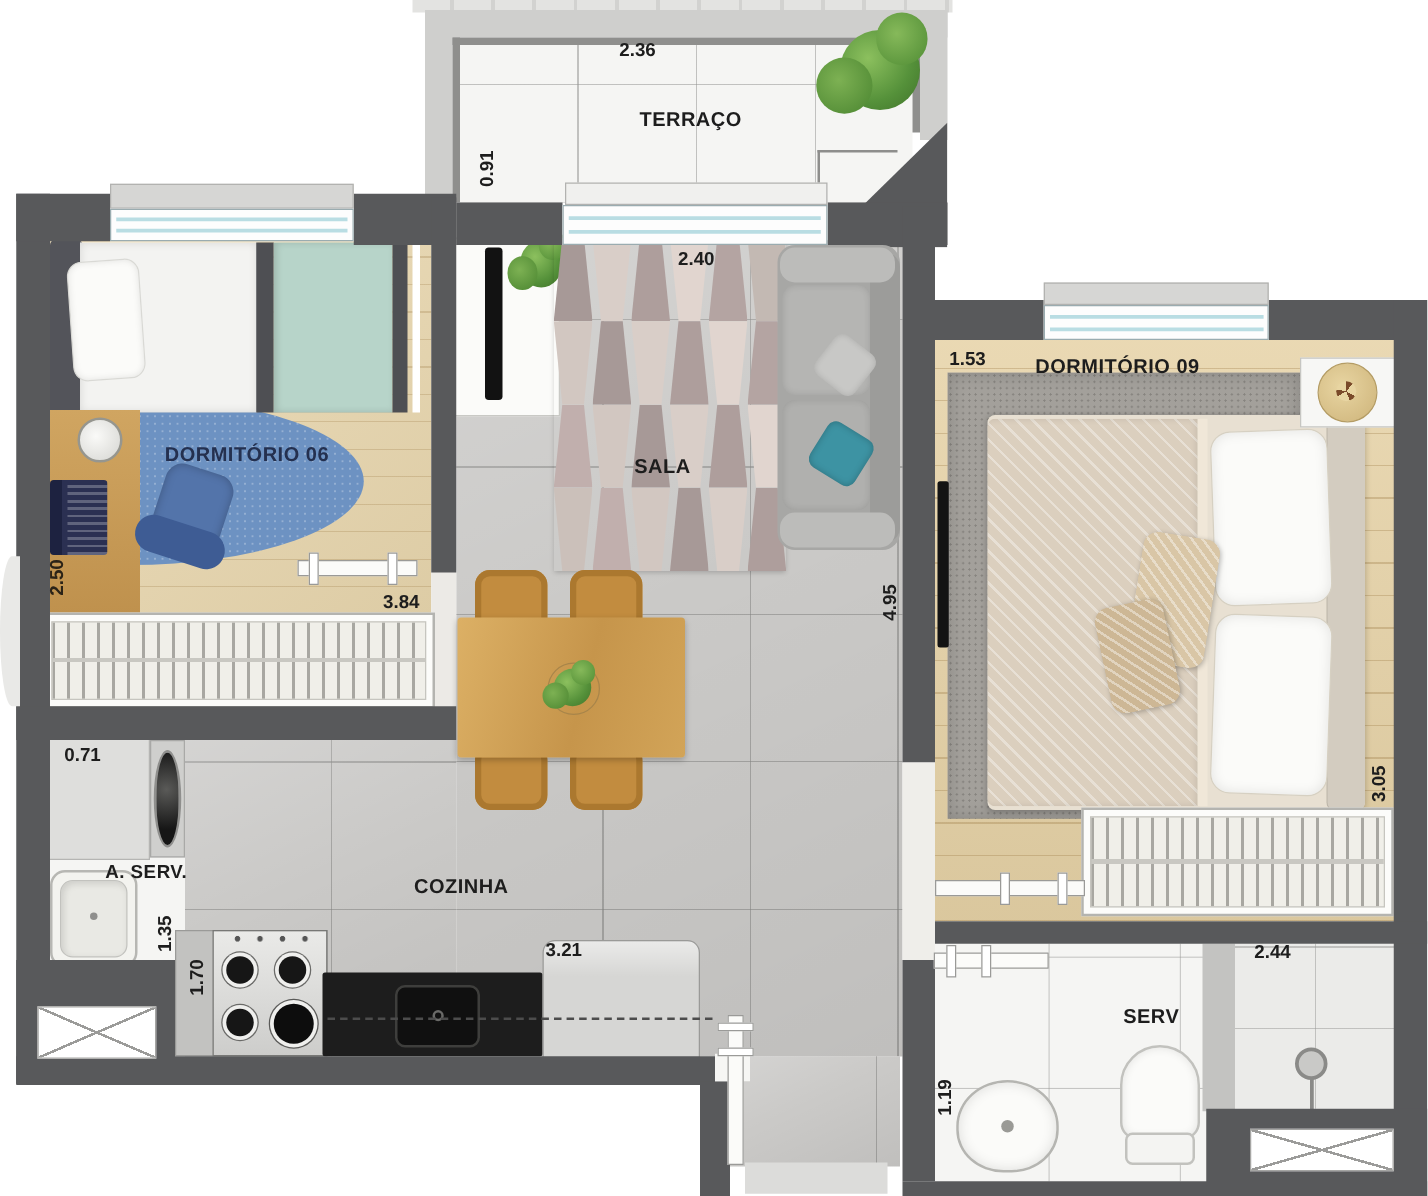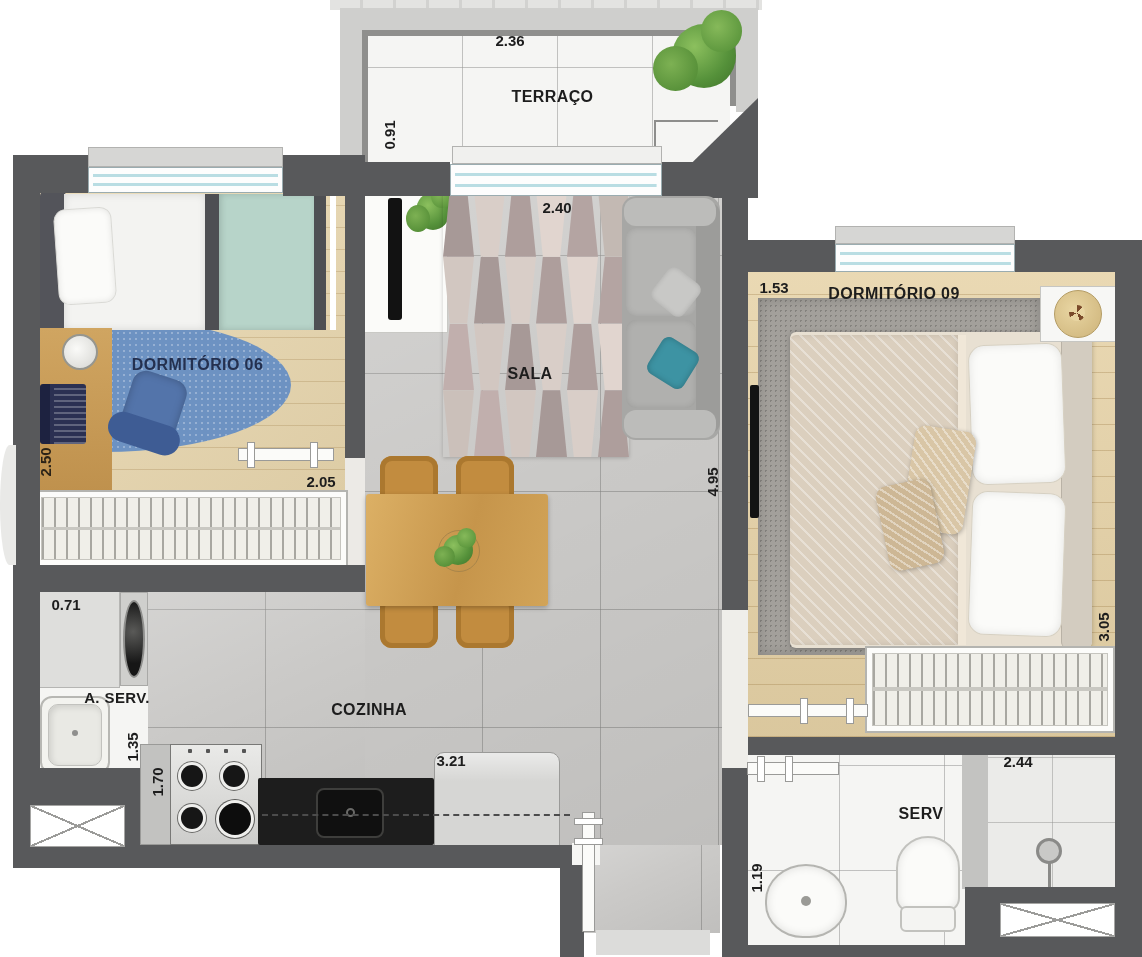--- a/index.html
+++ b/index.html
@@ -272,21 +272,21 @@
   <div class="leafv" style="left:582px;top:812px;width:13px;height:120px;"></div>
   <div class="hinge" style="left:574px;top:818px;width:29px;height:7px;"></div>
   <div class="hinge" style="left:574px;top:838px;width:29px;height:7px;"></div>
 
   <div class="lbl" style="left:505px;top:89px;width:95px;">TERRAÇO</div>
   <div class="lbl dim" style="left:485px;top:33px;width:50px;">2.36</div>
   <div class="lbl dim dimv" style="left:366px;top:127px;">0.91</div>
 
   <div class="lbl navy" style="left:130px;top:357px;width:135px;">DORMITÓRIO 06</div>
   <div class="lbl dim dimv" style="left:22px;top:454px;color:#2b2317;">2.50</div>
-  <div class="lbl dim" style="left:298px;top:474px;width:46px;">2.05</div>
+  <div class="lbl dim" style="left:298px;top:474px;width:46px;">3.84</div>
 
   <div class="lbl" style="left:503px;top:366px;width:54px;">SALA</div>
   <div class="lbl dim" style="left:534px;top:200px;width:46px;">2.40</div>
   <div class="lbl dim dimv" style="left:689px;top:474px;">4.95</div>
 
   <div class="lbl" style="left:826px;top:286px;width:136px;">DORMITÓRIO 09</div>
   <div class="lbl dim" style="left:751px;top:280px;width:46px;">1.53</div>
   <div class="lbl dim dimv" style="left:1080px;top:619px;">3.05</div>
 
   <div class="lbl" style="left:76px;top:690px;width:82px;font-size:15px;">A. SERV.</div>

